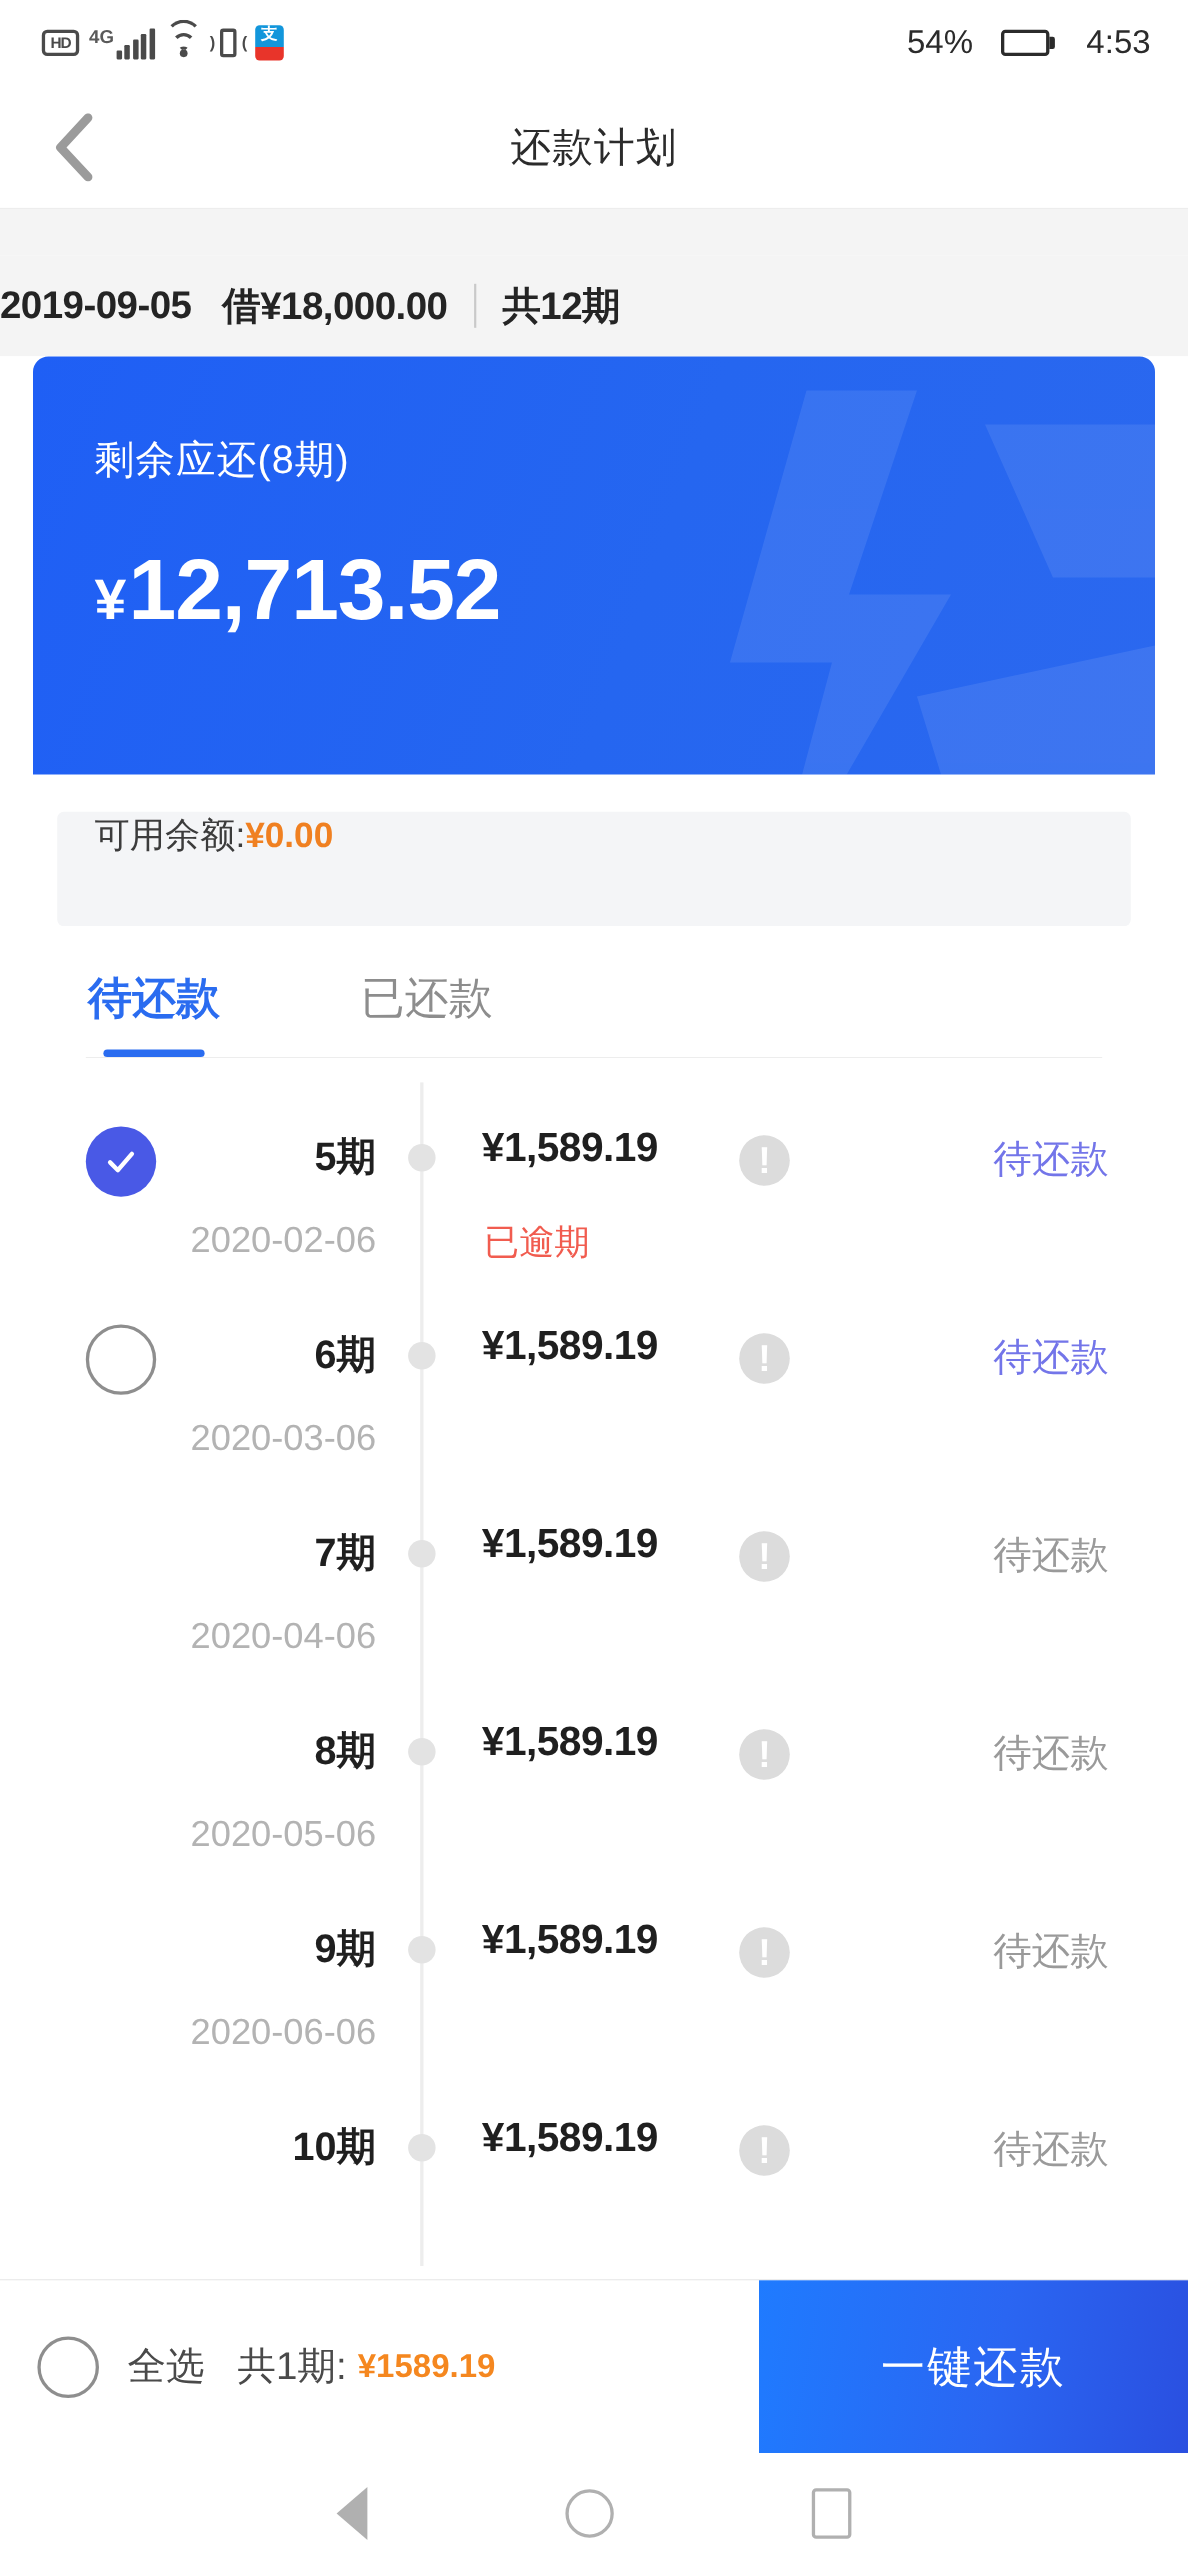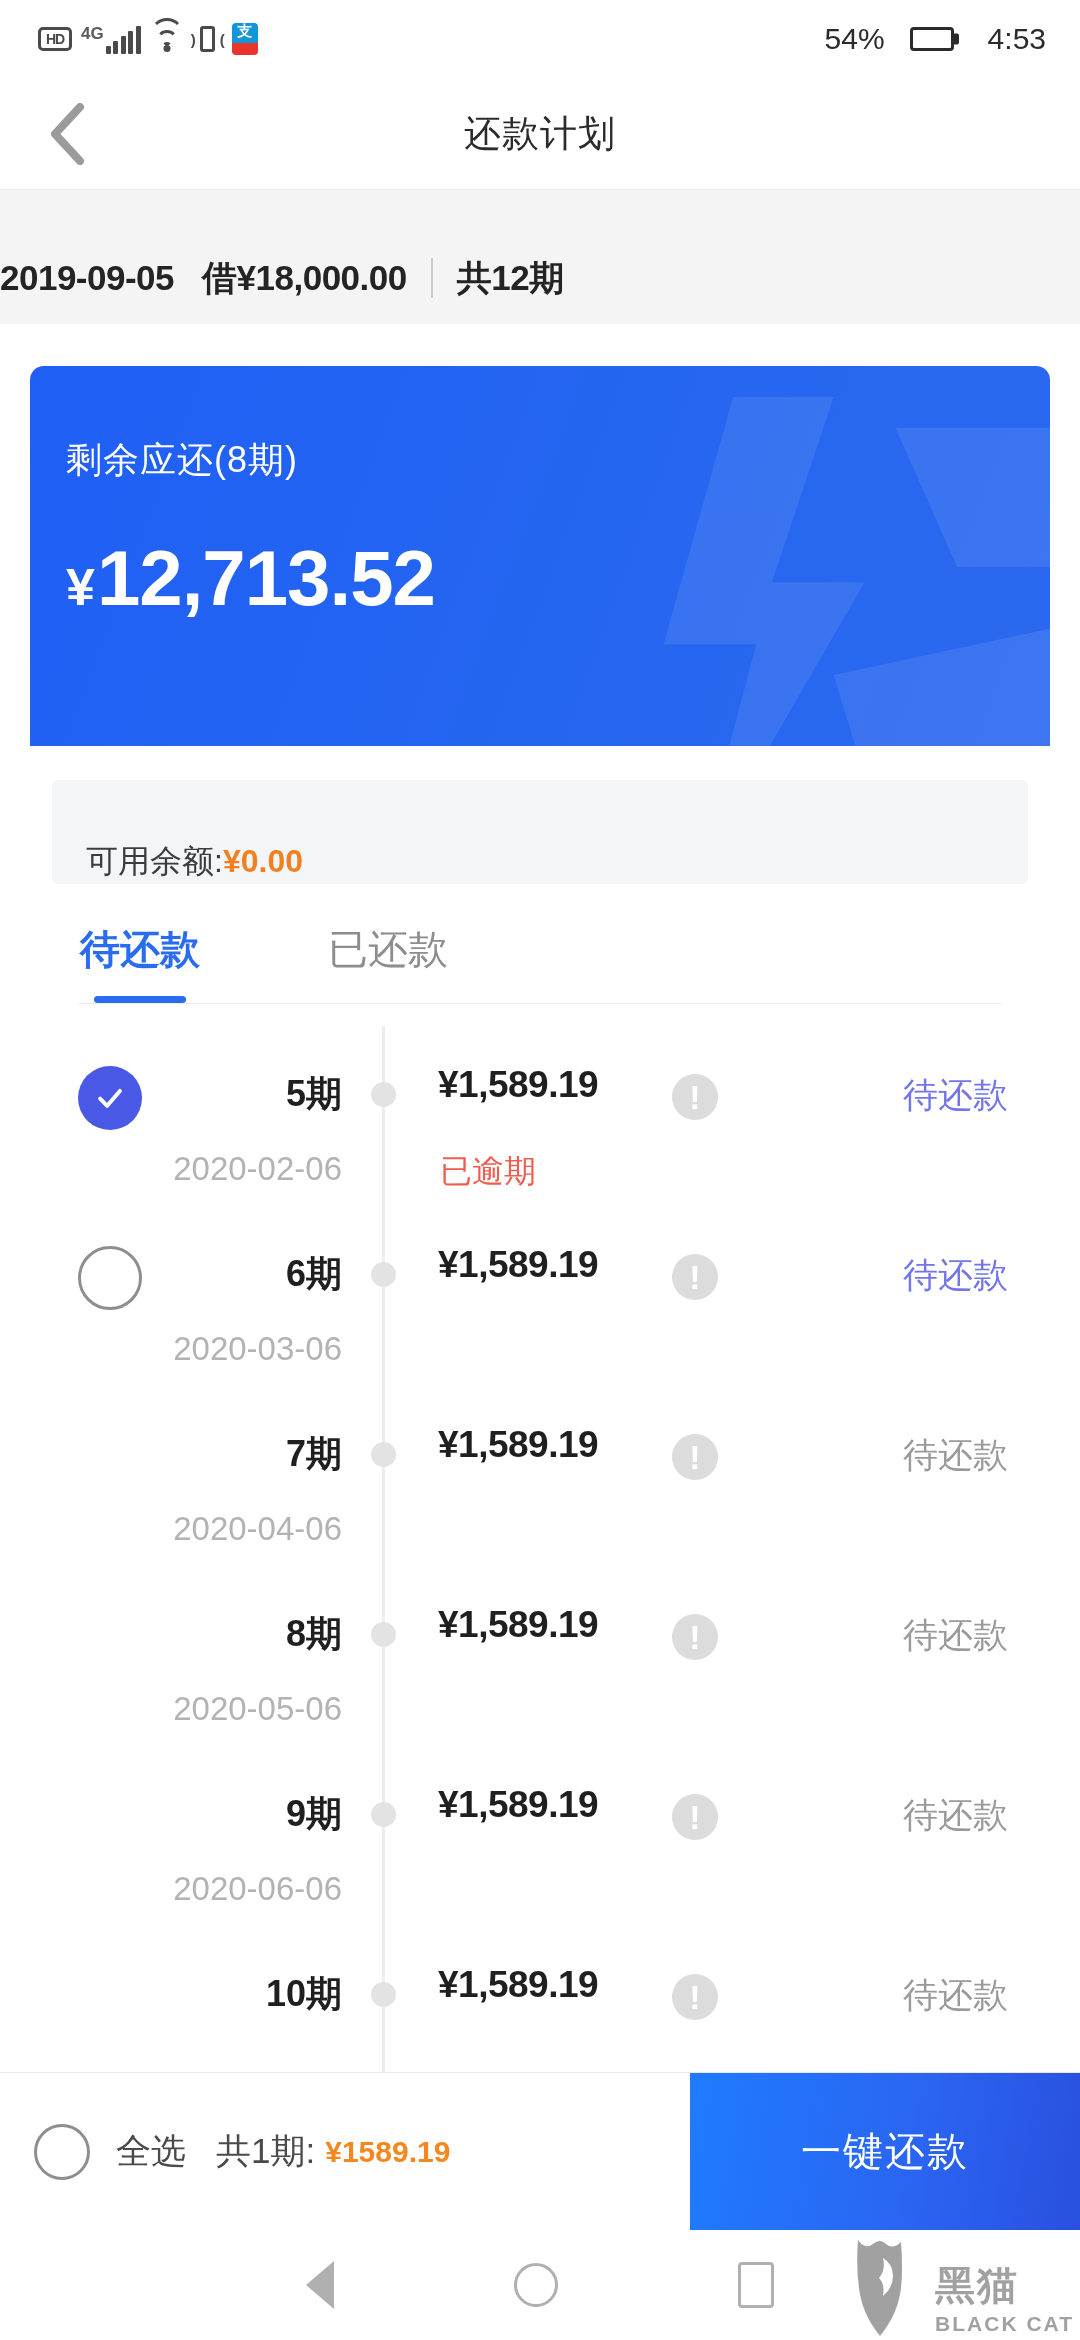--- a/index.html
+++ b/index.html
@@ -100,35 +100,35 @@
     width:2px;height:40px;background:#c9c9c9;margin:0 24px;
   }
   .loan-row .terms{ letter-spacing:-0.5px;}
 
   
   .card-wrap{ background:#ffffff; padding:0 30px; }
   .blue-card{
     position:relative; overflow:hidden;
     height:380px; border-radius:14px 14px 0 0;
     background:linear-gradient(110deg,#1f5ff5 0%,#2566f0 55%,#2b68ef 100%);
-    padding:70px 0 0 36px; color:#fff;margin-top:42px;
+    padding:70px 0 0 56px; color:#fff;
   }
   .blue-card .deco{ position:absolute; inset:0; opacity:.085; pointer-events:none;}
   .card-label{ font-size:36px; font-weight:normal; letter-spacing:1px; }
   .card-amount{
     margin-top:48px; font-size:78px; font-weight:bold; letter-spacing:-1px;
     display:flex; align-items:baseline;
   }
   .card-amount .yen{ font-size:52px; font-weight:bold; margin-right:3px; }
 
   
   .bal-wrap{ background:#fff; padding:34px 52px 0 52px; }
   .balance{
     height:104px; background:#f4f5f7; border-radius:6px;
-    display:flex; align-items:flex-end; justify-content:space-between;
+    display:flex; align-items:flex-start; justify-content:space-between;
     padding:0 24px 0 34px;
   }
   .bal-left{ font-size:32px; color:#3c3c3c; }
   .bal-left b{ color:#f08021; font-weight:bold; }
   .bal-right{ display:flex; align-items:center; gap:14px; }
   .bal-link{ font-size:32px; color:#6f70e8; }
   .chev-r{ color:#c4c4c4; font-size:40px; line-height:1; font-weight:300;}
 
   
   .tabs{
@@ -392,23 +392,13 @@
     <span class="tot-label">共1期:</span>
     <span class="tot-amount">¥1589.19</span>
   </div>
   <div class="pay-btn">一键还款</div>
 </div>
 
 <div class="navbar">
   <div class="nav-back"></div>
   <div class="nav-home"></div>
   <div class="nav-rec"></div>
-  <div class="watermark">
-    <svg class="wm-logo" viewBox="0 0 74 96">
-      <path d="M5 0 Q12 10 20 4 Q27 -2 33 4 Q40 10 48 2 Q50 30 48 48 Q45 74 27 96 Q9 74 6 48 Q3 26 5 0 Z" fill="#7d7d7d"></path>
-      <path d="M30 18 Q40 24 40 36 Q40 48 30 56 Q32 44 26 38 Q33 30 30 18 Z" fill="#ffffff"></path>
-    </svg>
-    <div class="wm-text">
-      <span class="wm-cn">黑猫</span>
-      <span class="wm-en">BLACK CAT</span>
-    </div>
-  </div>
 </div>
 
 </body></html>

